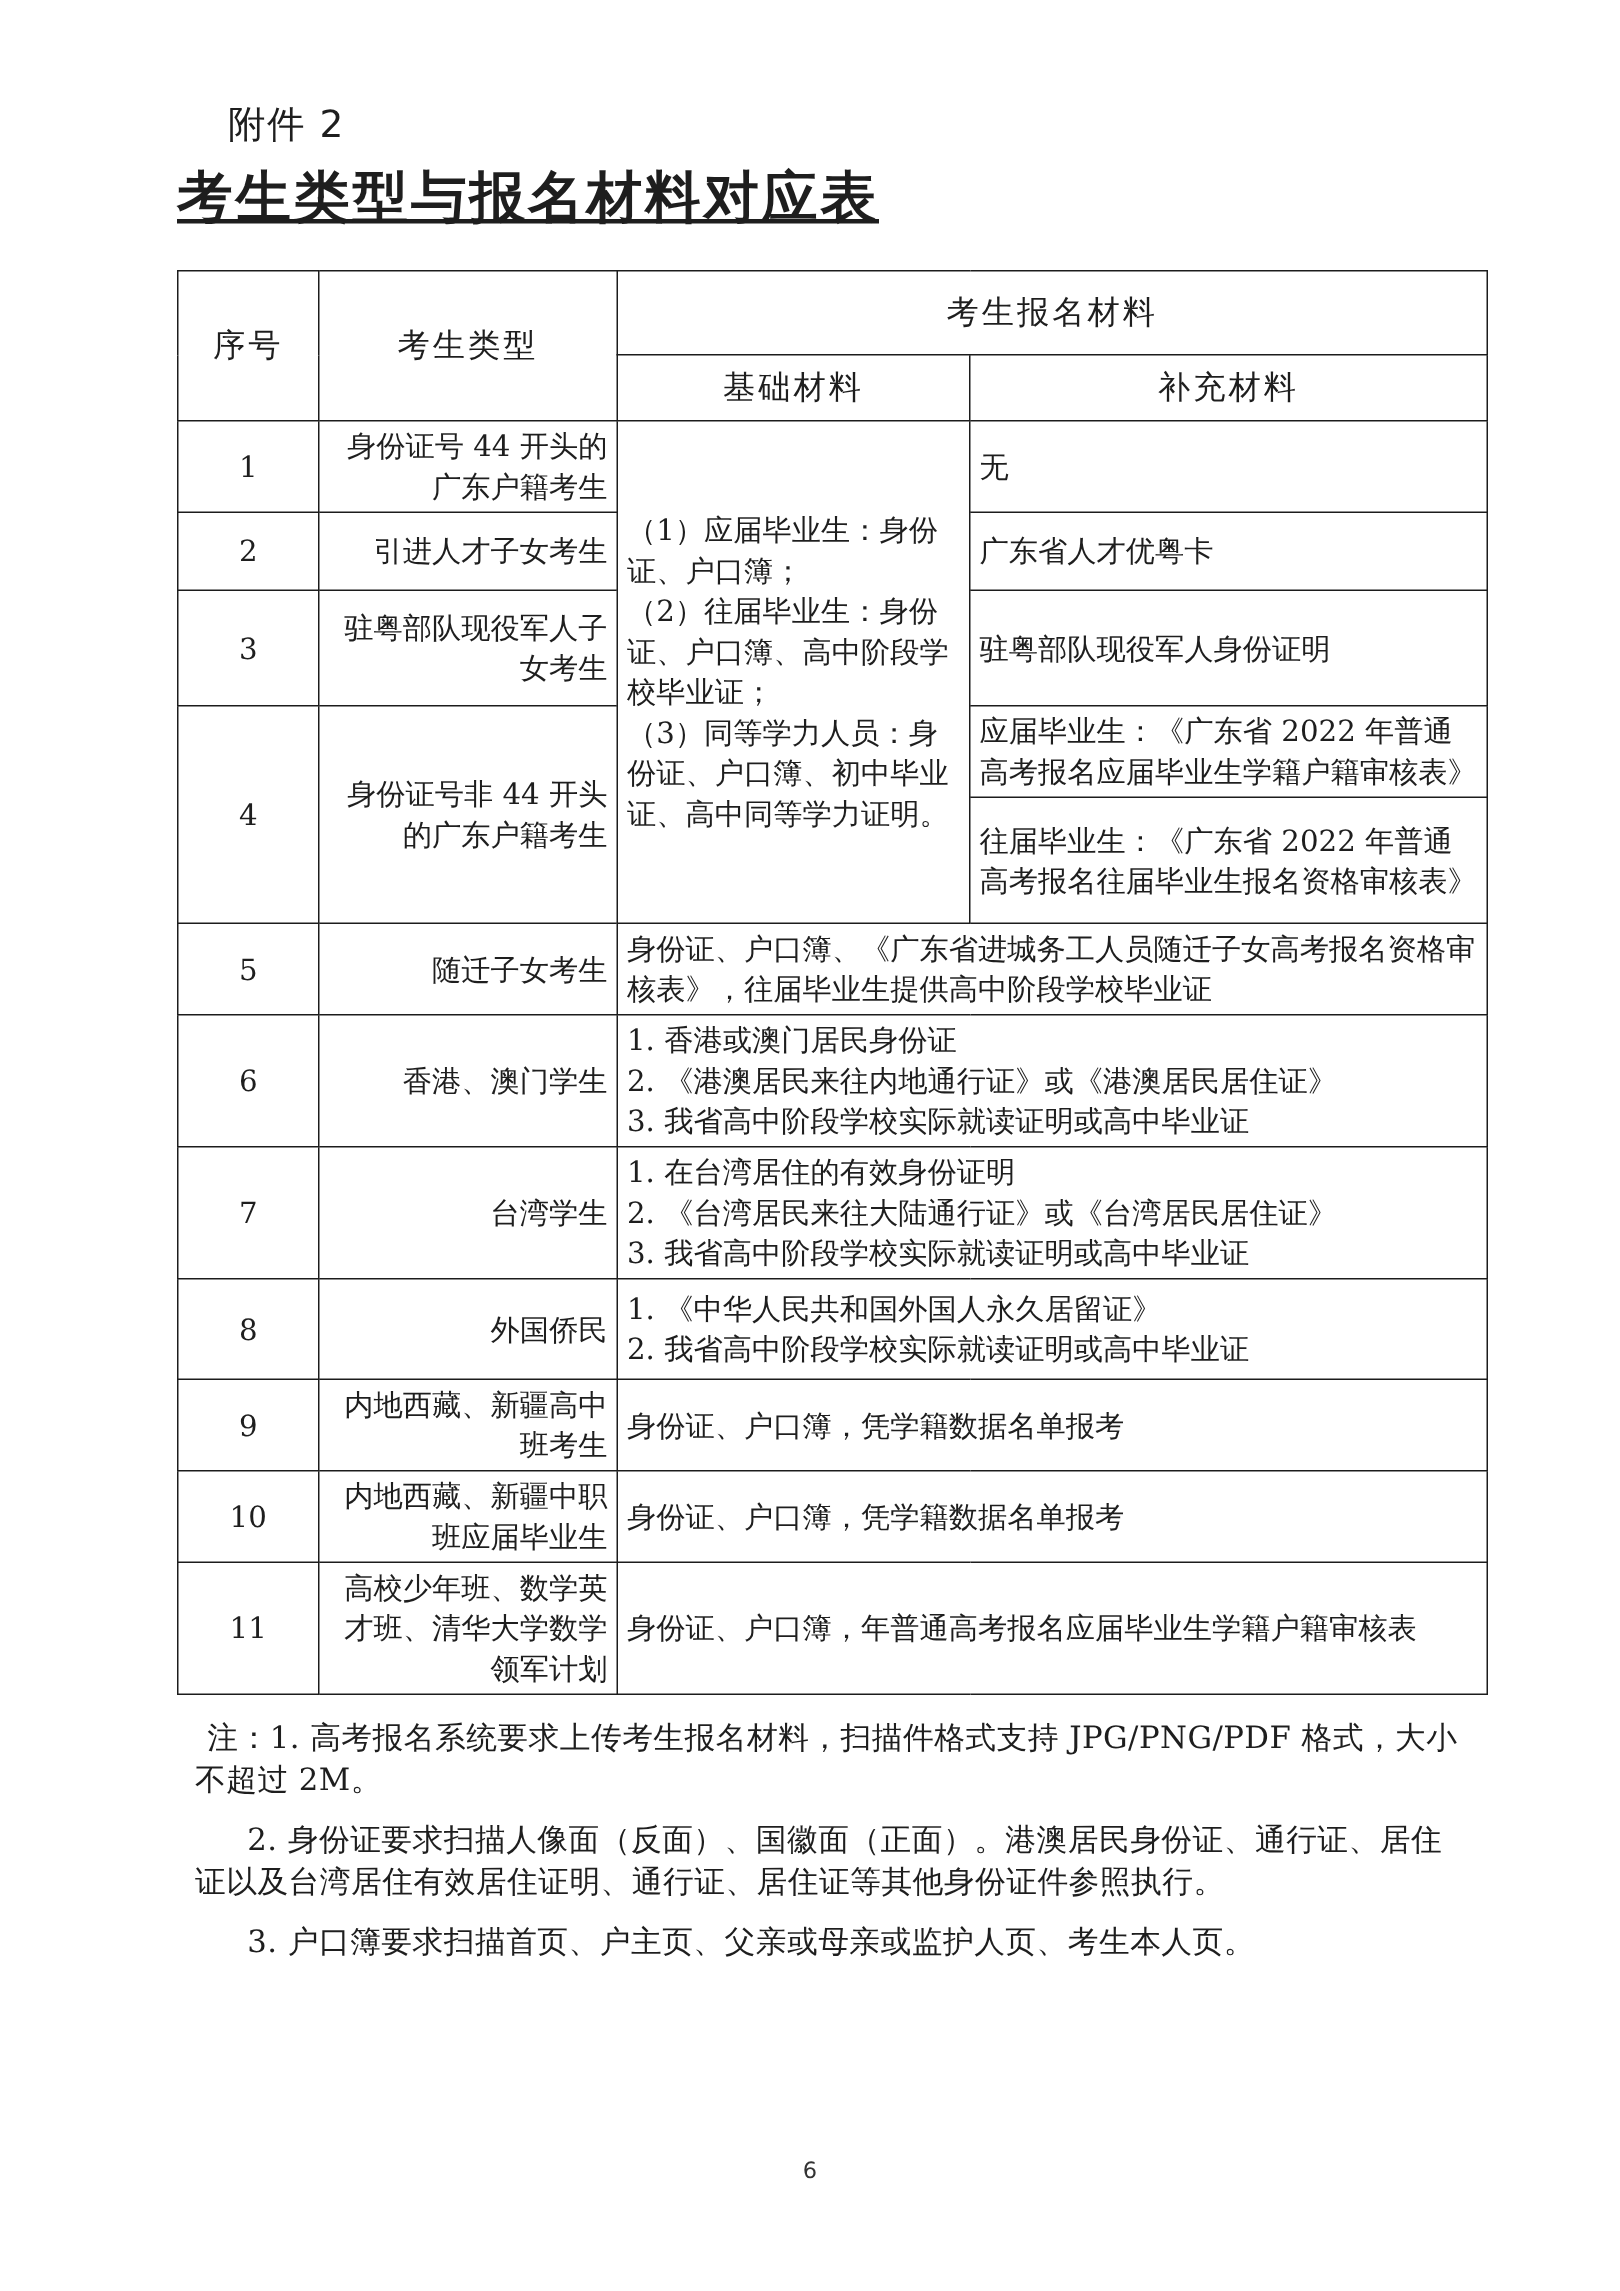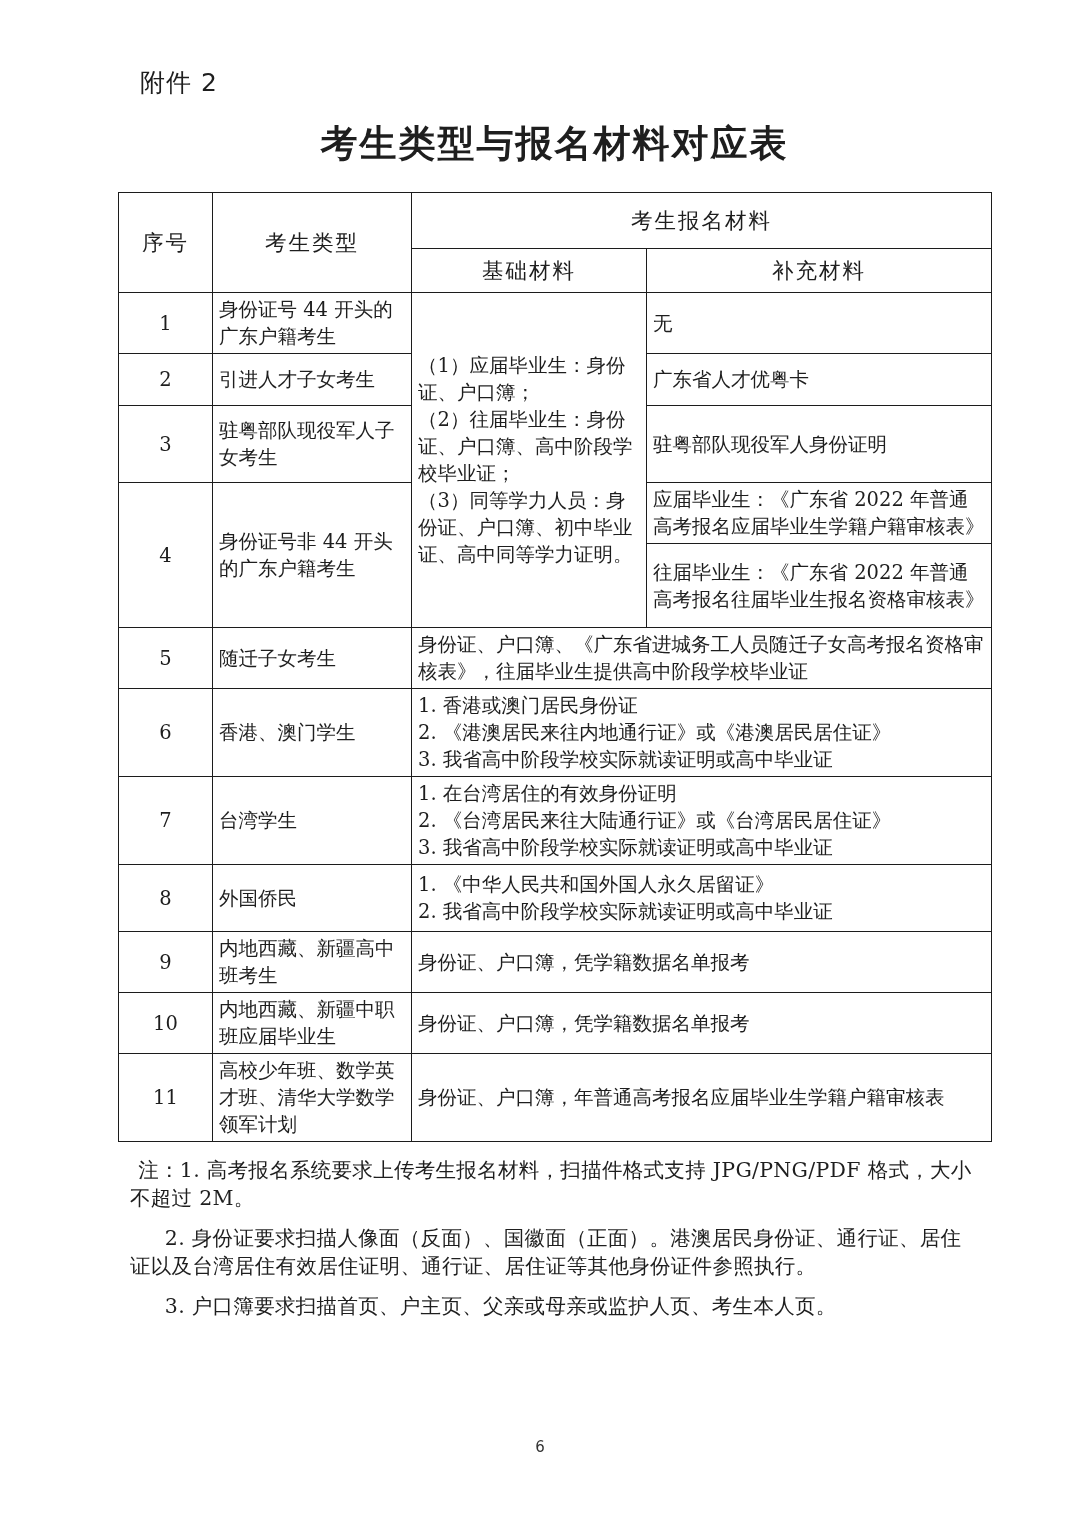--- a/index.html
+++ b/index.html
@@ -12,29 +12,29 @@
     background: #ffffff;
     color: #1e1e1e;
     font-family: "DejaVu Serif", "Liberation Serif", serif;
     padding: 66px 89px 0 118px;
     overflow: hidden;
   }
   .attachment {
     font-family: "DejaVu Sans", "Liberation Sans", sans-serif;
     font-size: 25px;
     font-weight: 500;
-    margin-left: 22px;
+    margin-left: 34px;
     letter-spacing: 1px;
   }
   .doc-title {
-    margin-top: 20px;
-    text-align: center;
+    margin-top: 8px;
     font-size: 37px;
     font-weight: bold;
     letter-spacing: 2px;
+    text-decoration: underline;
   }
   table.main-table {
     margin-top: 23px;
     width: 873px;
     border-collapse: collapse;
     table-layout: fixed;
     font-size: 19.5px;
     line-height: 27px;
   }
   .main-table th, .main-table td {
@@ -42,21 +42,21 @@
     vertical-align: middle;
     padding: 3px 6px;
   }
   .main-table th {
     font-size: 21.5px;
     font-weight: normal;
     text-align: center;
     letter-spacing: 2px;
   }
   .c-no { text-align: center; }
-  .c-type { text-align: left; padding: 3px 10px; }
+  .c-type { text-align: right; padding: 3px 10px; }
   .c-mat {
     text-align: left;
     padding: 4px 10px 4px 12px;
     white-space: pre-line;
   }
   .va-top { vertical-align: top; padding-top: 8px; }
   tr.h1 { height: 56px; }
   tr.h2 { height: 44px; }
   tr.r1  { height: 58px; }
   tr.r2  { height: 52px; }

